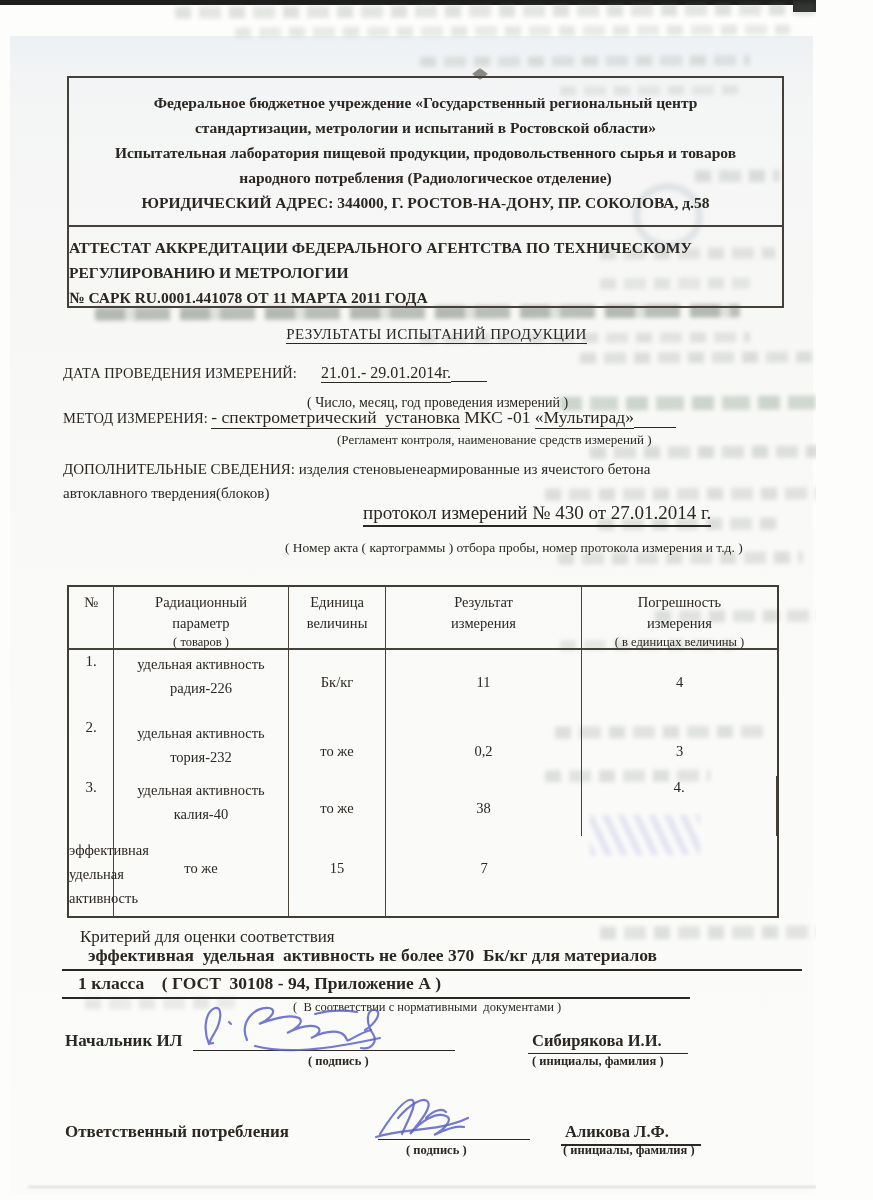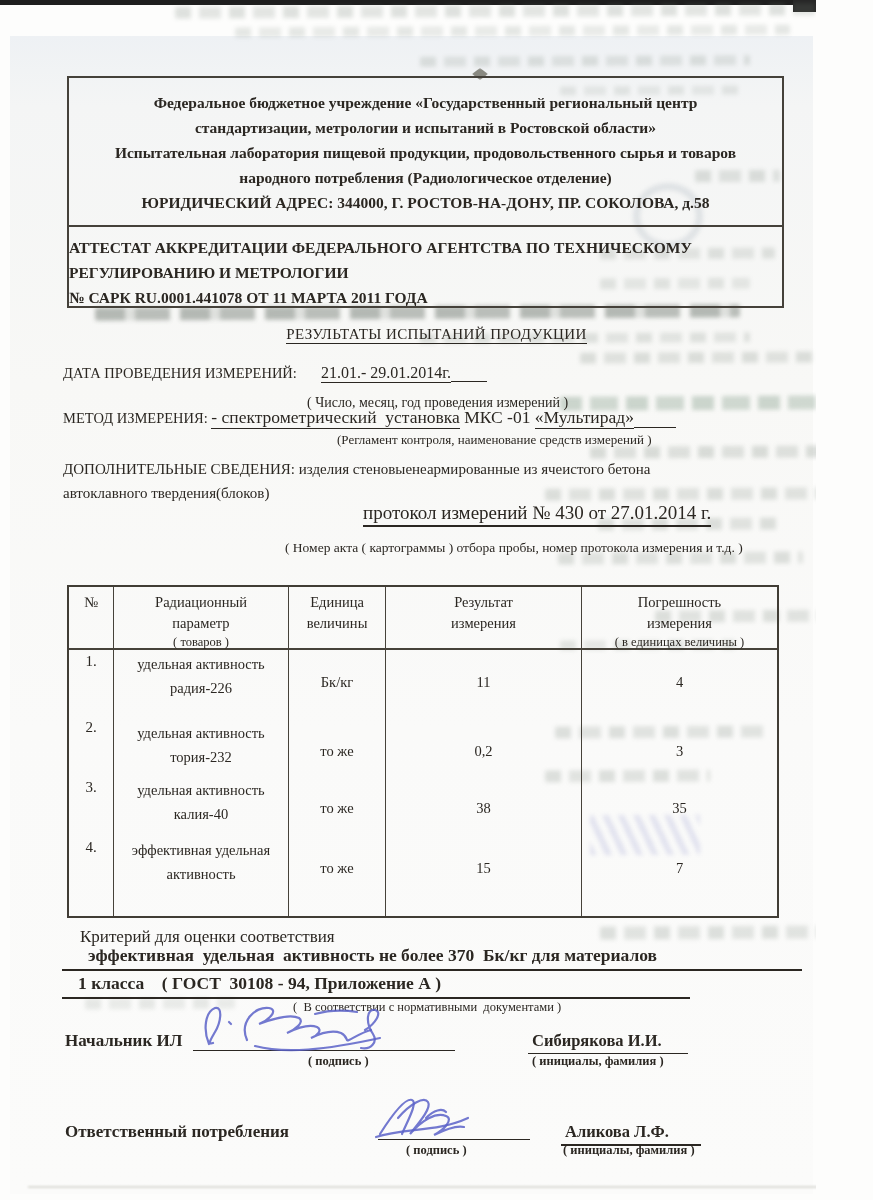--- a/index.html
+++ b/index.html
@@ -177,21 +177,20 @@
 тория-232</div>
     <div class="cell c-val r2 rborder">то же</div>
     <div class="cell c-val r2 rborder">0,2</div>
     <div class="cell c-val r2">3</div>
 
     <div class="cell c-num rborder">3.</div>
     <div class="cell c-par rborder">удельная активность
 калия-40</div>
     <div class="cell c-val rborder">то же</div>
     <div class="cell c-val rborder">38</div>
-    <div class="cell c-val">35</div>
 
     <div class="cell c-num rborder">4.</div>
     <div class="cell c-par rborder">эффективная удельная
 активность</div>
     <div class="cell c-val rborder">то же</div>
     <div class="cell c-val rborder">15</div>
     <div class="cell c-val">7</div>
   </div>
 
   <div class="criterion-label">Критерий для оценки соответствия</div>

